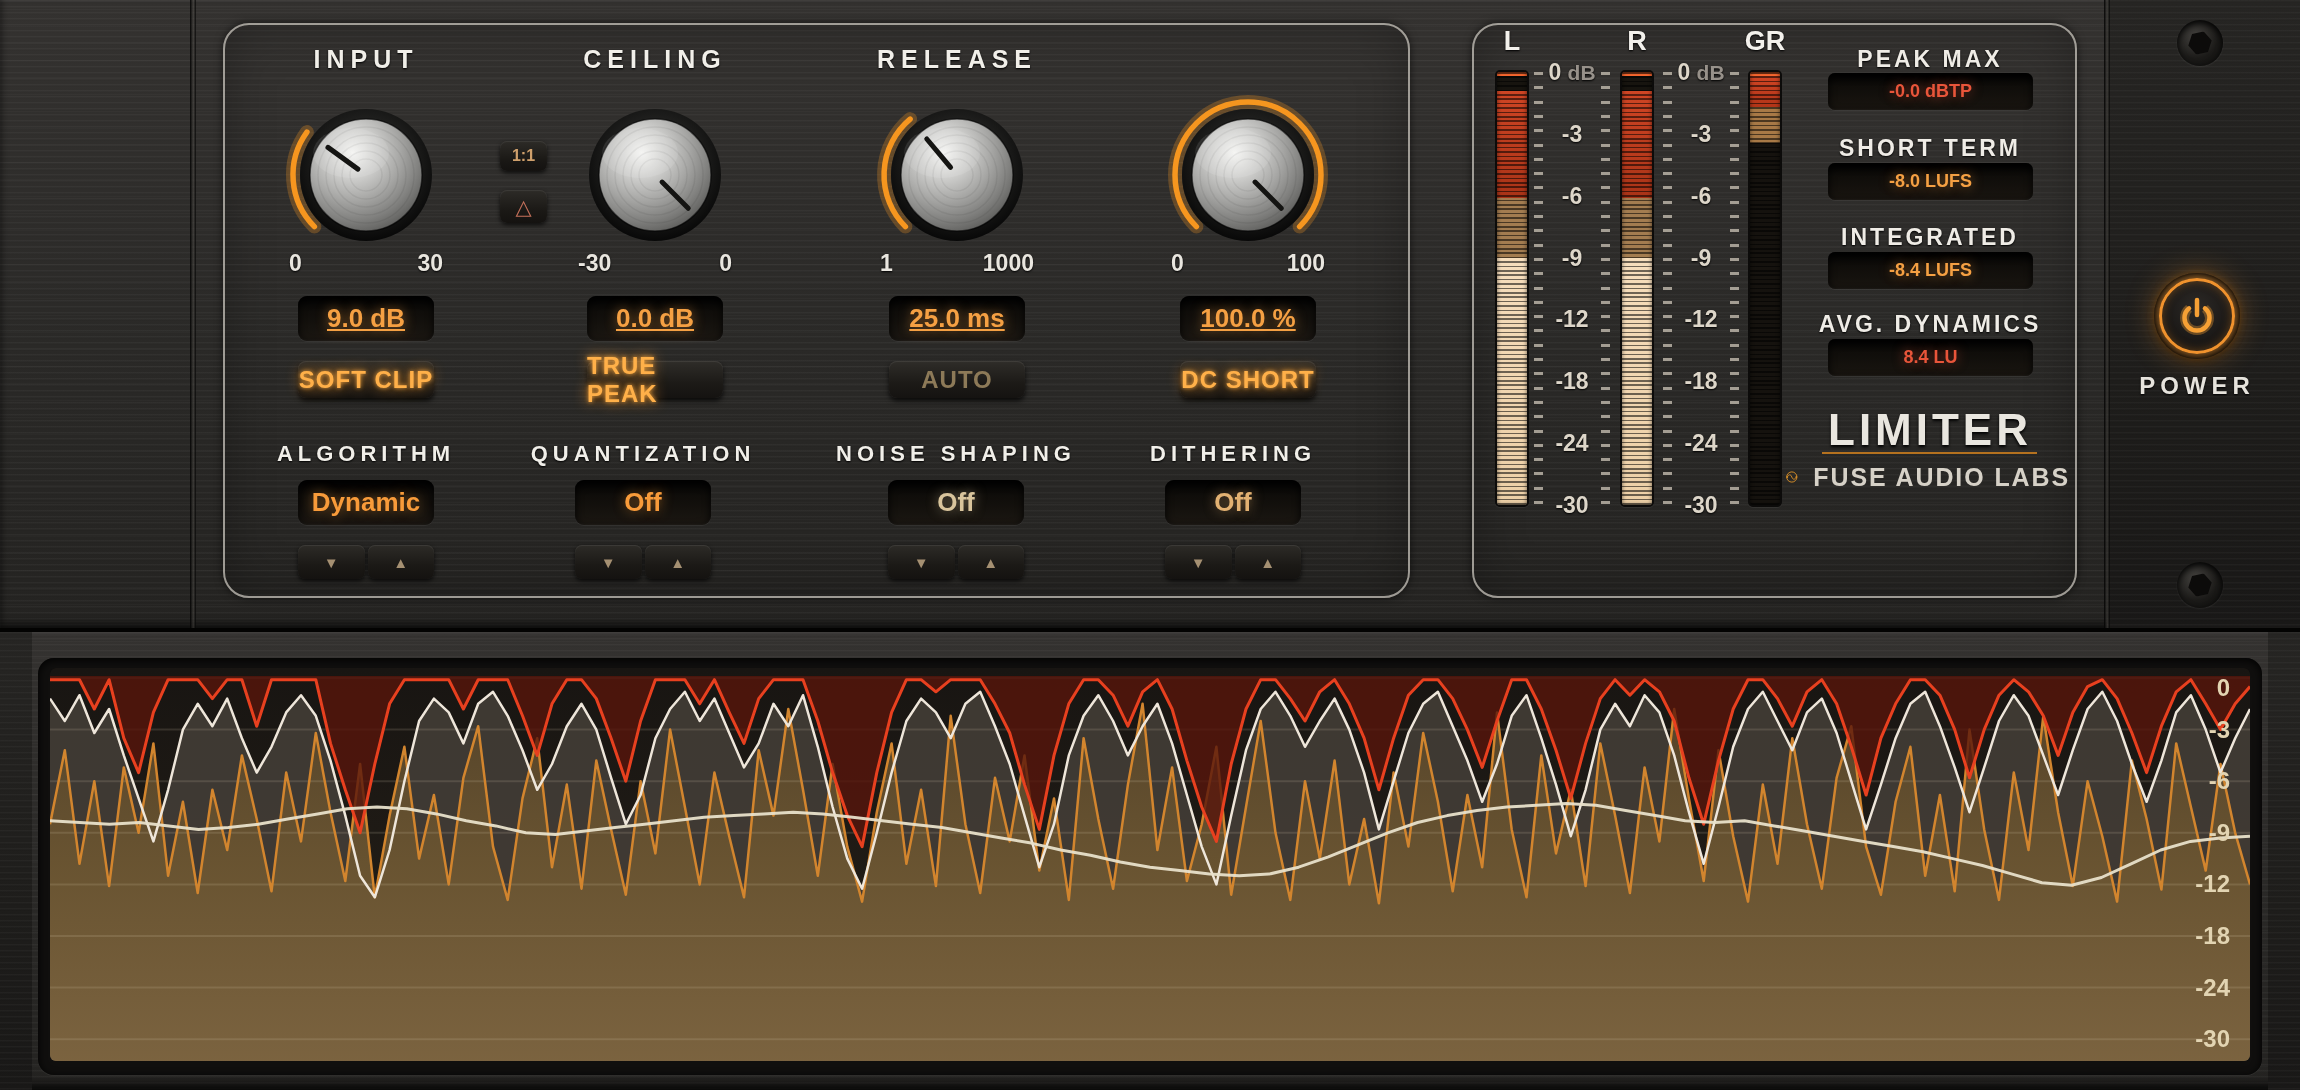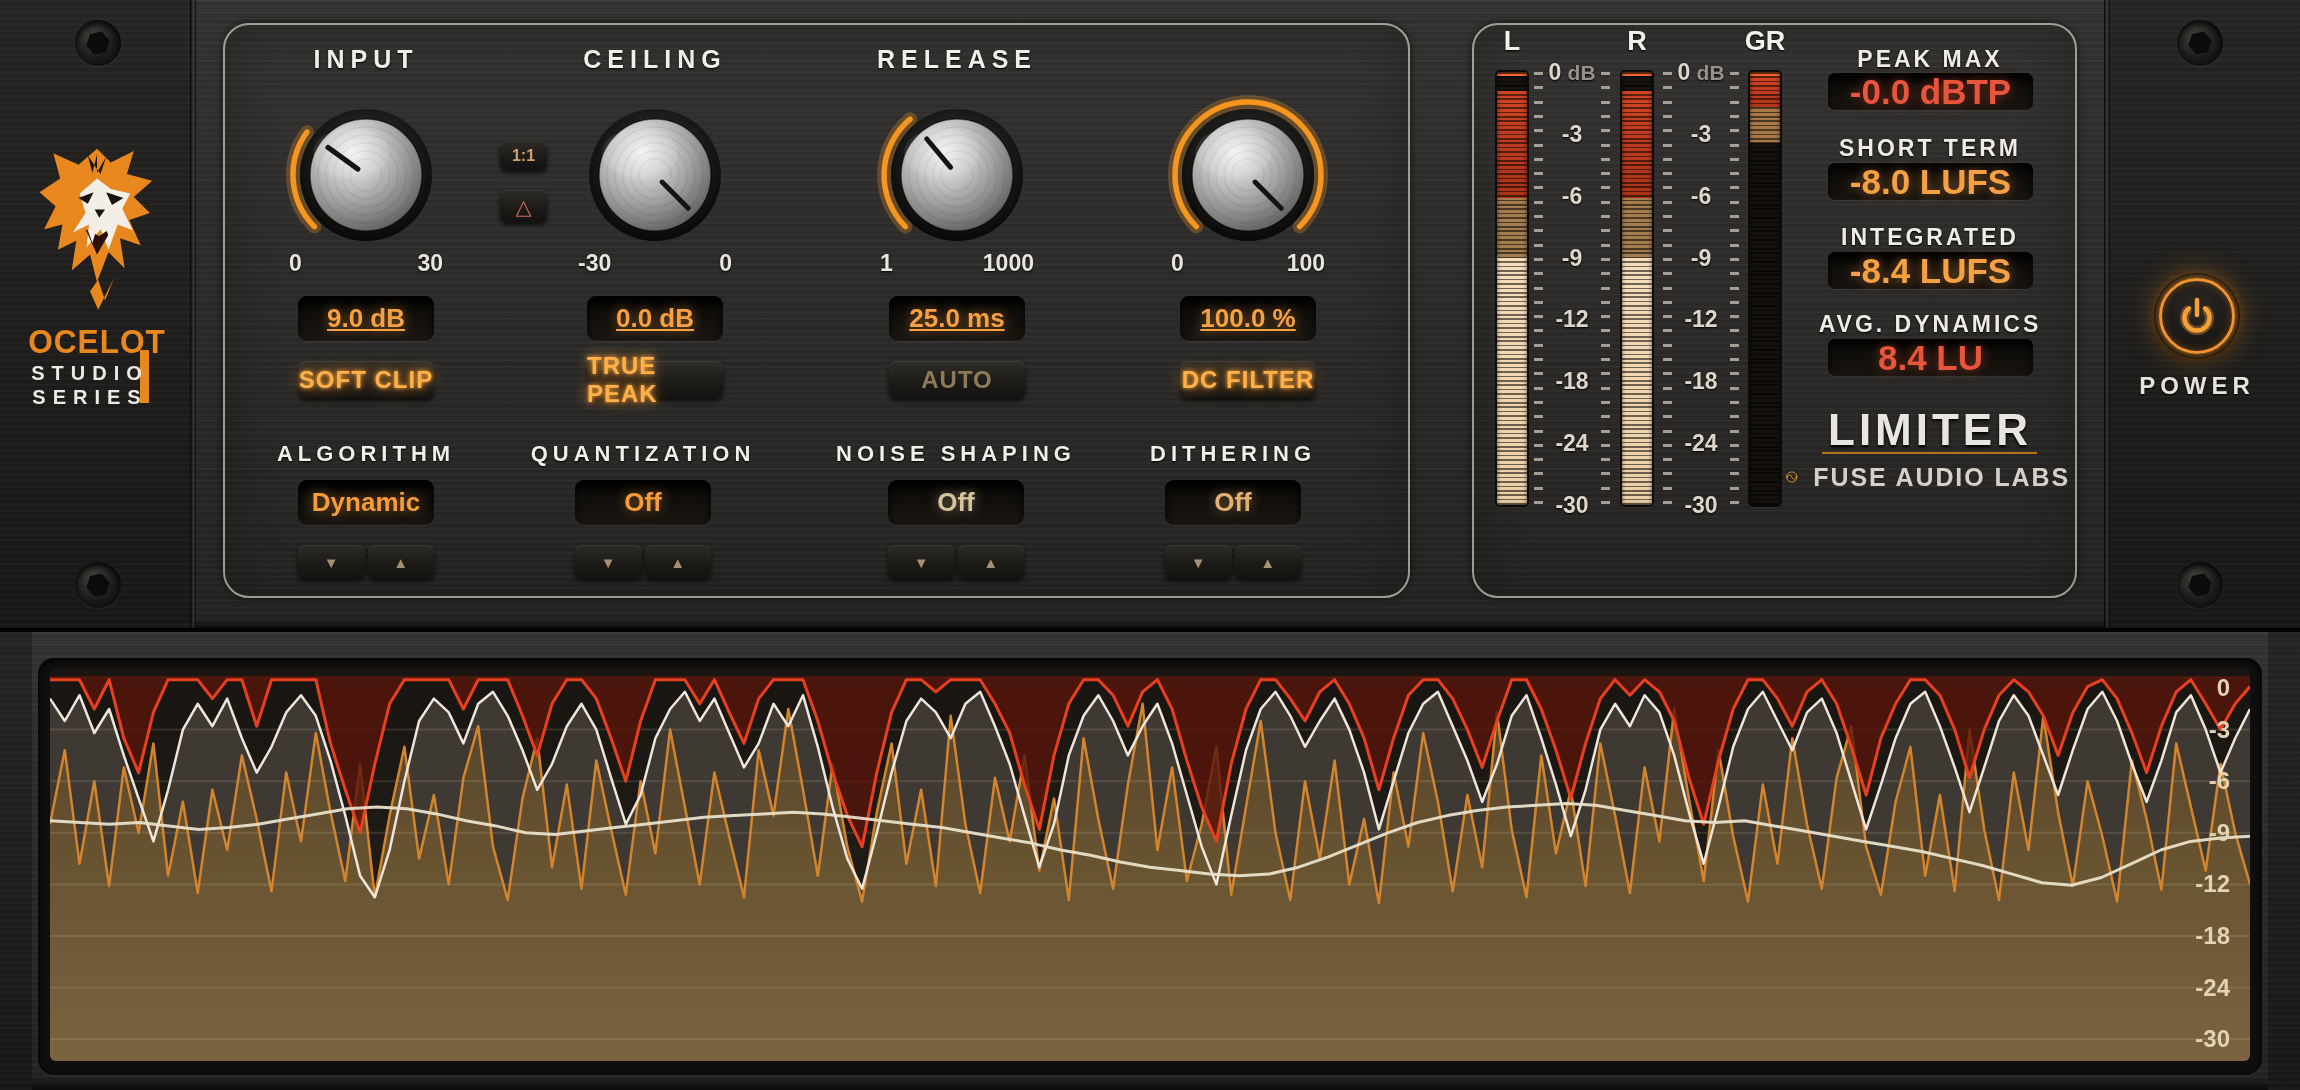--- a/index.html
+++ b/index.html
@@ -76,21 +76,21 @@
   .meter-scale .ticks.tl{left:0;} .meter-scale .ticks.tr{right:0;}
   .m-lbl{position:absolute;left:9px;right:9px;transform:translateY(-50%);text-align:center;
      font-weight:bold;font-size:23px;color:#ddd6c9;text-shadow:0 1px 2px #000;white-space:nowrap;}
   .m-unit{color:#97918a;font-size:21px;}
   
   .stat-label{position:absolute;left:1612px;width:250px;text-align:center;font-weight:bold;font-size:23px;
      letter-spacing:3px;color:#efece6;text-shadow:0 1px 2px #000;}
   .stat-box{position:absolute;left:1635px;width:205px;height:37px;border-radius:7px;
      background:linear-gradient(180deg,#020202 0%,#0f0d0a 35%,#191510 100%);
      box-shadow:inset 0 3px 8px rgba(0,0,0,0.95), inset 0 -1px 2px rgba(255,255,255,0.05), 0 1px 0 rgba(255,255,255,0.06);
-     display:flex;align-items:center;justify-content:center;font-weight:bold;font-size:35px;}
+     display:flex;align-items:center;justify-content:center;font-weight:bold;font-size:18px;}
   .limiter-title{position:absolute;left:1587px;top:405px;width:300px;text-align:center;font-weight:bold;
      font-size:44px;letter-spacing:4px;color:#e9e6df;text-shadow:0 2px 3px #000;}
   .brand-divider{position:absolute;left:1629px;top:452px;width:215px;height:2px;background:#b5721f;}
   .brand-row{position:absolute;left:1592px;top:458px;width:290px;height:38px;display:flex;align-items:center;justify-content:center;gap:9px;}
   .brand-text{font-weight:bold;font-size:26px;letter-spacing:2px;color:#d6d1c7;transform:scaleX(0.96);white-space:nowrap;}
   
   .power-btn{position:absolute;left:47px;top:273px;width:86px;height:86px;border-radius:50%;cursor:pointer;
      background:radial-gradient(circle at 50% 40%,#2c2926,#131110 72%);
      box-shadow:0 0 28px rgba(246,150,40,0.35),0 2px 6px rgba(0,0,0,0.85), inset 0 0 3px 1px rgba(0,0,0,0.9);}
   .power-btn::before{content:"";position:absolute;inset:5px;border:3px solid #f0922d;border-radius:50%;
@@ -112,40 +112,20 @@
      box-shadow:inset 0 5px 14px rgba(0,0,0,0.6), inset 0 -4px 10px rgba(0,0,0,0.4);}
   .display svg{display:block;}
 </style>
 </head>
 <body>
 
 <div id="root">
 
   <div class="unit-top brushed">
 
-    <div class="ear ear-left dark-brushed">
-      <div class="screw" style="left:75px;top:20px;"></div>
-      <div class="screw" style="left:75px;top:562px;"></div>
-      <svg class="logo-cat" width="138" height="180" viewBox="0 0 120 150">
-        <path fill="#e8871e" d="M60 6 L44 20 L22 10 L28 32 L10 44 L24 56 L14 76 L30 72 L26 94 L42 86 L38 112 L54 98 L60 122 L70 96 L84 110 L80 84 L98 90 L88 68 L106 62 L92 48 L108 34 L86 28 L92 8 L72 18 Z"></path>
-        <path fill="#17130e" d="M52 12 L56 27 L60 11 L60 27 L68 13 L63 28 Z"></path>
-        <path fill="#f4efe6" d="M60 32 L45 45 L50 62 L39 79 L53 72 L51 92 L63 76 L70 94 L78 72 L91 77 L82 58 L89 45 L72 41 Z"></path>
-        <path fill="#17130e" d="M44 49 L57 44 L52 54 Z"></path>
-        <path fill="#17130e" d="M68 44 L83 49 L73 55 Z"></path>
-        <path fill="#17130e" d="M58 59 L67 59 L62 66 Z"></path>
-        <path fill="#2a1008" d="M50 76 L60 98 L74 74 L62 82 Z"></path>
-        <path fill="#f4efe6" d="M52 77 L56 88 L59 78 Z"></path>
-        <path fill="#f4efe6" d="M68 76 L71 85 L74 74 Z"></path>
-        <path fill="#e8871e" d="M46 112 L54 130 L61 120 L67 138 L75 118 L61 146 Z"></path>
-      </svg>
-      <div class="logo-word">OCELOT</div>
-      <div class="logo-stem"></div>
-      <div class="logo-sub">STUDIO</div>
-      <div class="logo-sub logo-sub2">SERIES</div>
-    </div>
 
     <div class="vseam" style="left:190px;"></div>
     <div class="vseam" style="left:2104px;"></div>
 
     <div class="faceplate">
       <div class="panel-outline po-control"></div>
       <div class="panel-outline po-meter"></div>
 
       <div class="kcol" style="left:88px;">
         <div class="sec-label">INPUT</div>
@@ -279,21 +259,21 @@
               <circle cx="85" cy="85" r="40" fill="none" stroke="rgba(0,0,0,0.06)" stroke-width="1.5"></circle>
               <circle cx="85" cy="85" r="48" fill="none" stroke="rgba(0,0,0,0.06)" stroke-width="1.5"></circle>
               <ellipse cx="70" cy="63" rx="38" ry="25" fill="rgba(255,255,255,0.10)"></ellipse>
               <line x1="92.07106781186548" y1="92.07106781186548" x2="118.23401871576775" y2="118.23401871576773" stroke="#141412" stroke-width="5" stroke-linecap="round"></line>
             </svg></div>
         <div class="minmax">
           <span>0</span>
           <span>100</span>
         </div>
         <div class="value-box">100.0 %</div>
-        <div class="toggle-btn lit">DC FILTER</div>
+        <div class="toggle-btn lit">DC SHORT</div>
       </div>
 
       <div class="mini-btn mini-ratio">1:1</div>
       <div class="mini-btn mini-delta">△</div>
 
       <div class="scol" style="left:88px;">
         <div class="row2-label">ALGORITHM</div>
         <div class="select-box" style="color: rgb(248, 155, 58); text-shadow: rgba(248, 155, 58, 0.533) 0px 0px 12px;">Dynamic</div>
         <div class="arrow-pair">
           <div class="arrow-btn">▼</div>

